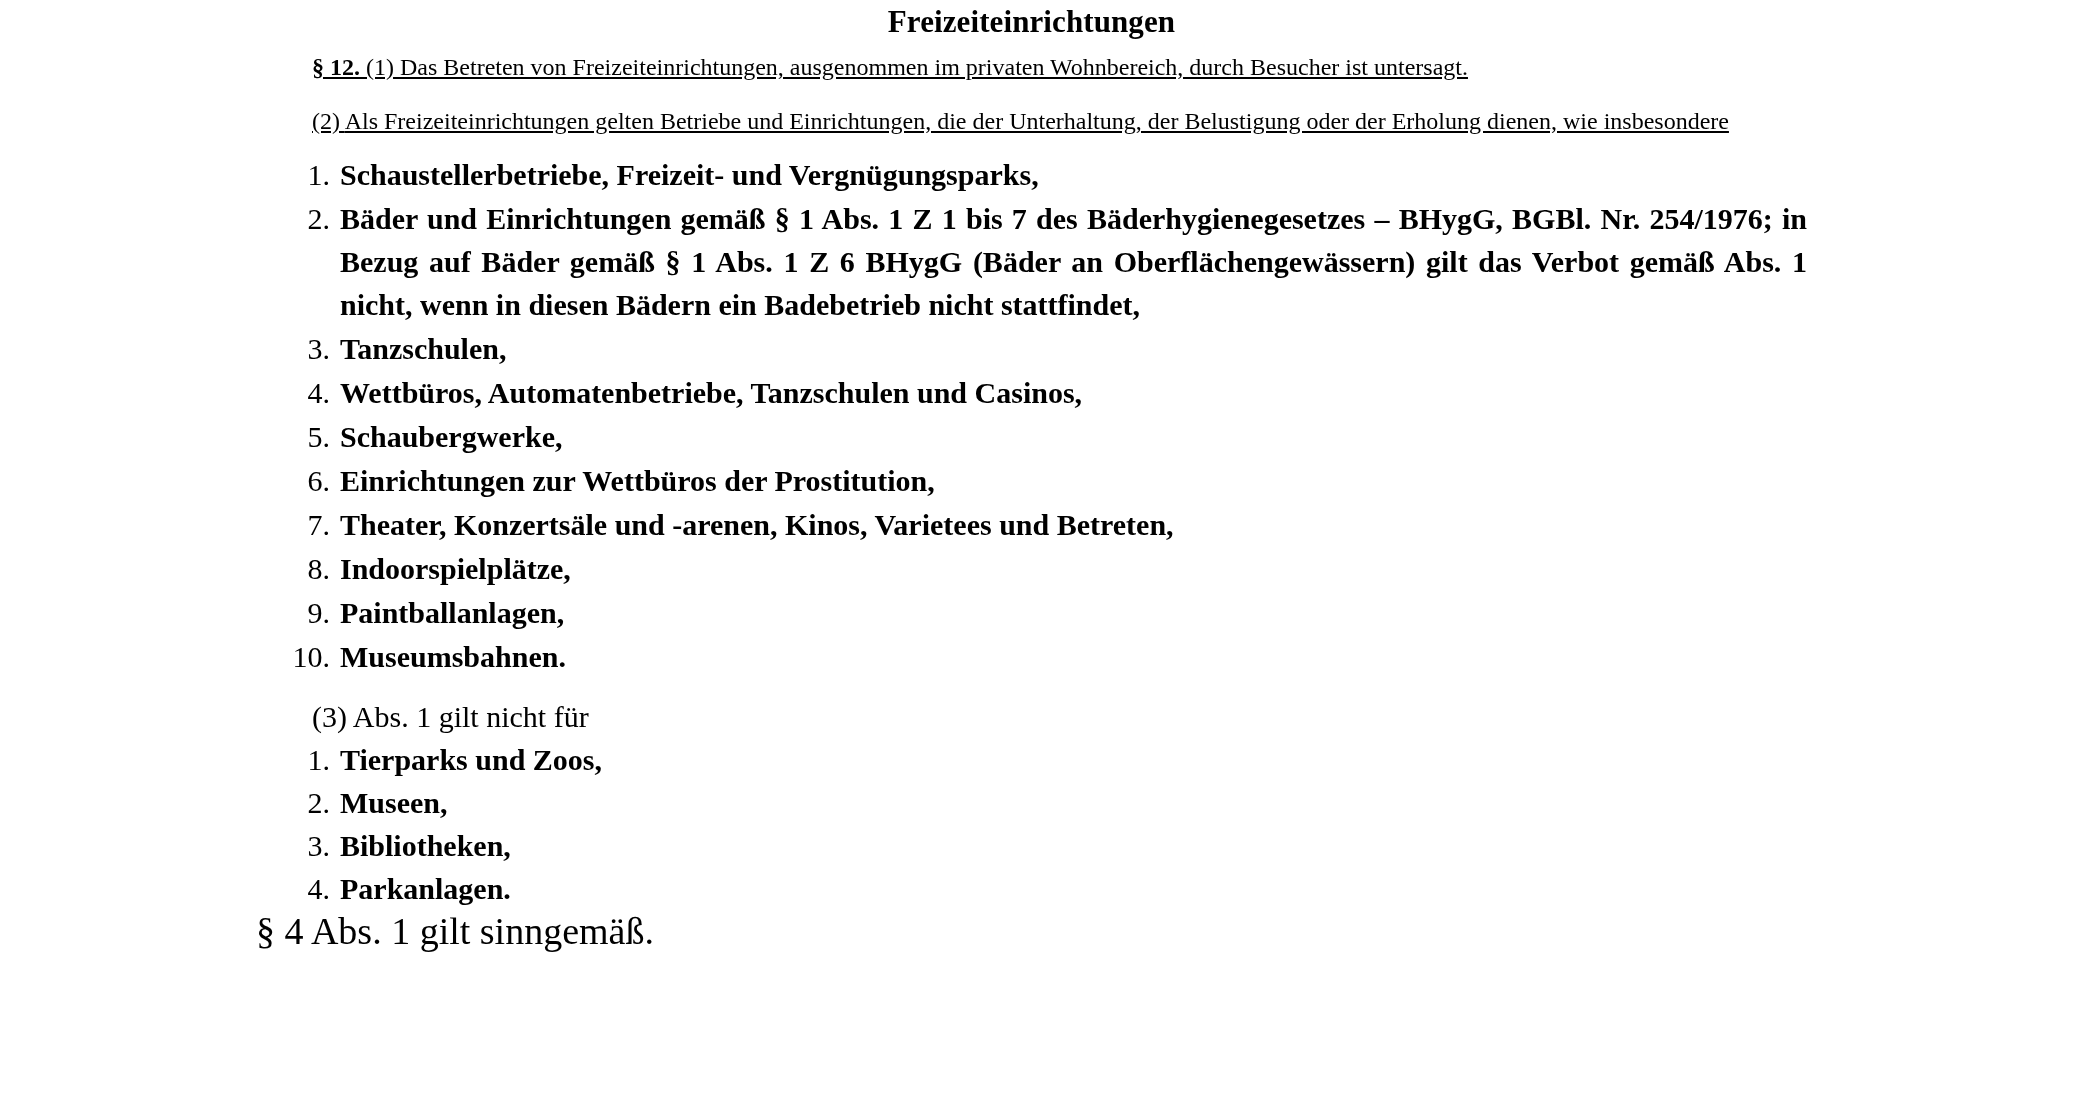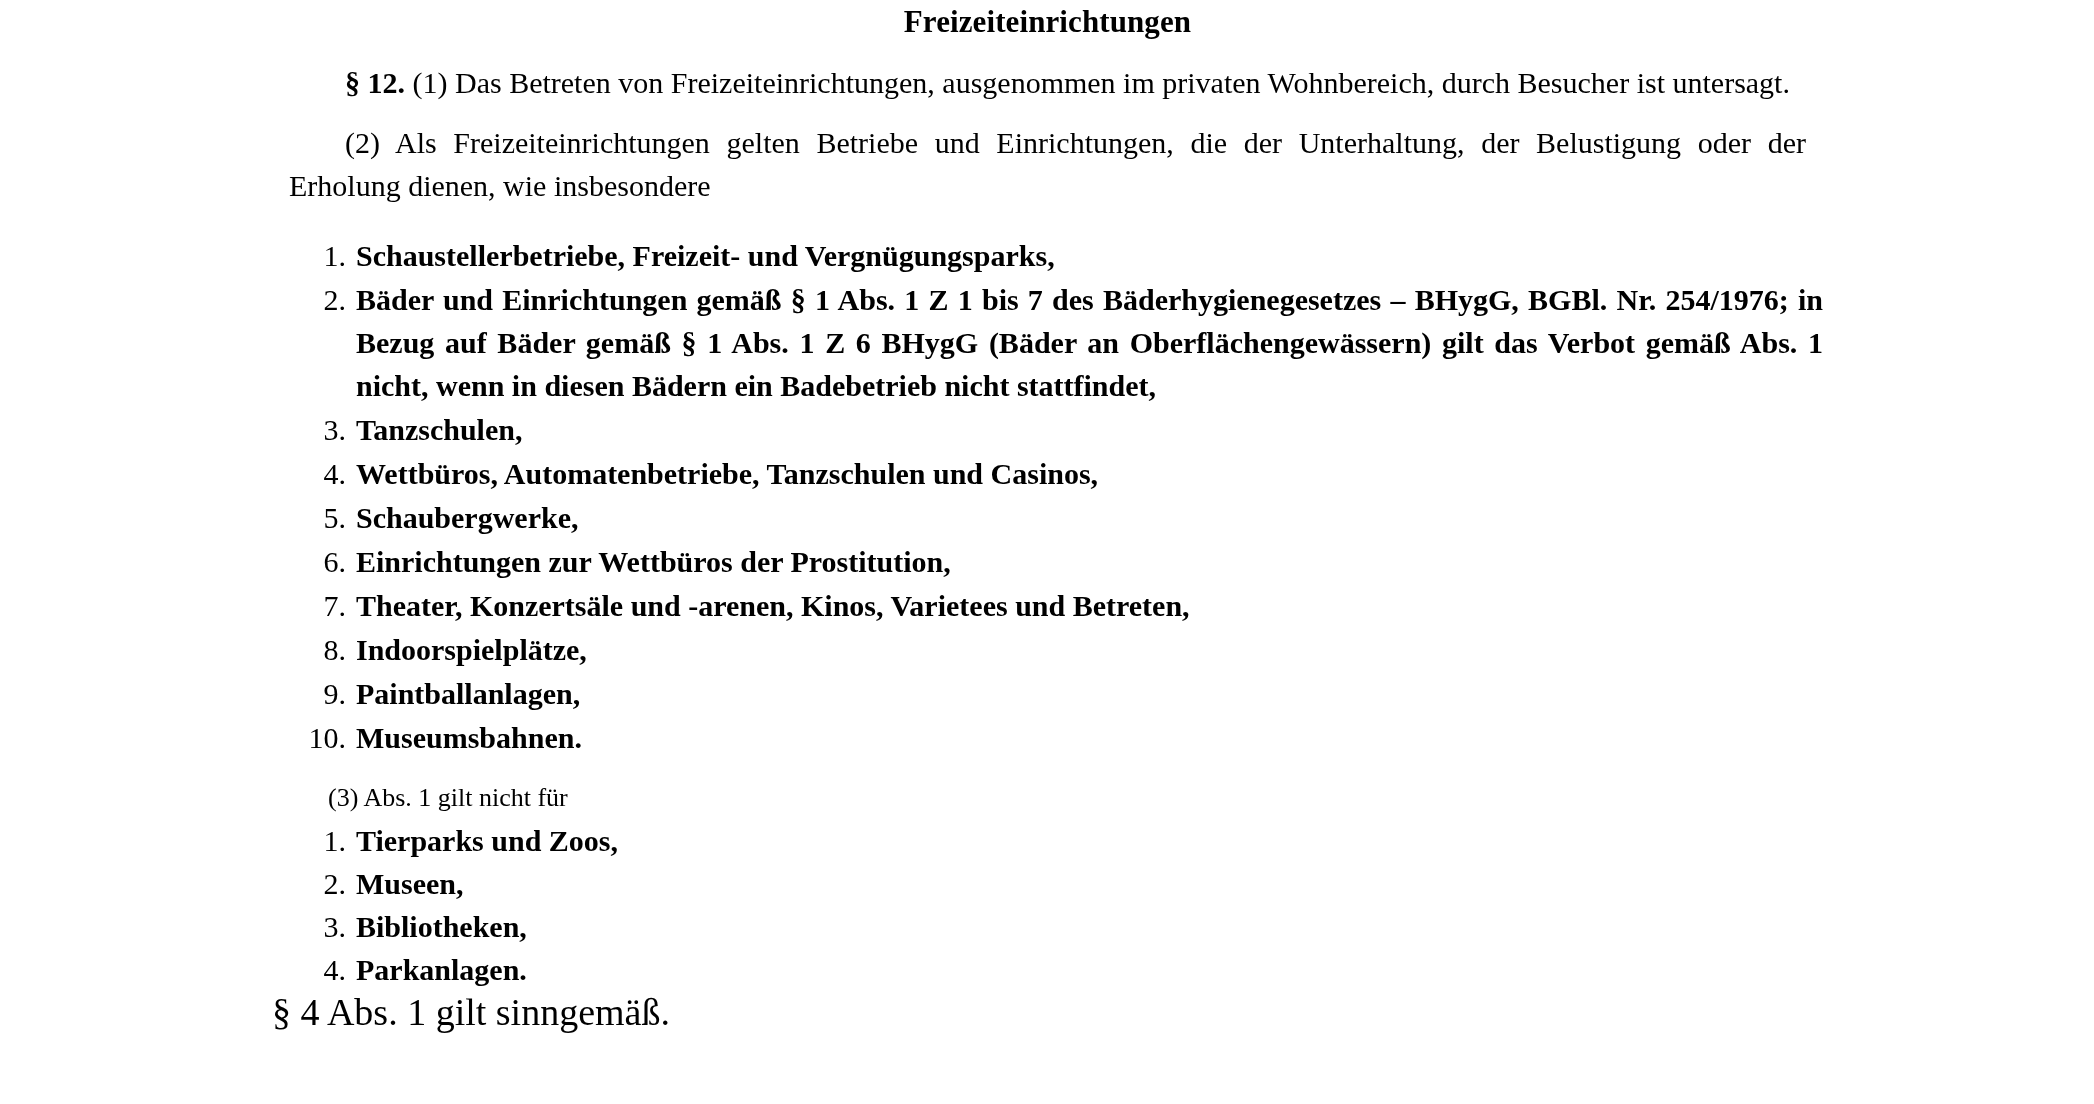--- a/index.html
+++ b/index.html
@@ -19,42 +19,43 @@
   .page {
     position: relative;
     width: 2094px;
     height: 1104px;
     box-sizing: border-box;
     padding: 0;
   }
 
   .content {
     position: absolute;
-    left: 272px;
+    left: 256px;
     top: 0px;
     width: 1551px;   
   }
 
   .doc-title {
     text-align: center;
     font-weight: bold;
     font-size: 31px;
     line-height: 44px;
     margin: 0 0 2px 0;
     letter-spacing: 0.1px;
   }
 
   .para {
-    font-size: 30px;
+    font-size: 24px;
     line-height: 43px;
     text-align: justify;
     text-justify: inter-word;
-    margin: 17px;
+    margin: 0;
     text-indent: 56px;
     hyphens: none;
+    text-decoration: underline;
   }
   .para + .para {
     margin-top: 11px;
   }
   .para .lead {
     font-weight: bold;
   }
 
   
   .numlist {
@@ -84,21 +85,21 @@
     flex: 1 1 auto;
     text-align: justify;
     text-justify: inter-word;
     hyphens: none;
     font-weight: bold;
   }
   
   .li .txt.nojust { text-align: left; }
 
   .sub-para {
-    font-size: 26px;
+    font-size: 30px;
     line-height: 43px;
     margin: 0;
     padding-left: 56px;
     text-align: left;
   }
   .tail-para {
     font-size: 38px;
     line-height: 43px;
     margin: 0;
     padding-left: 0px;

